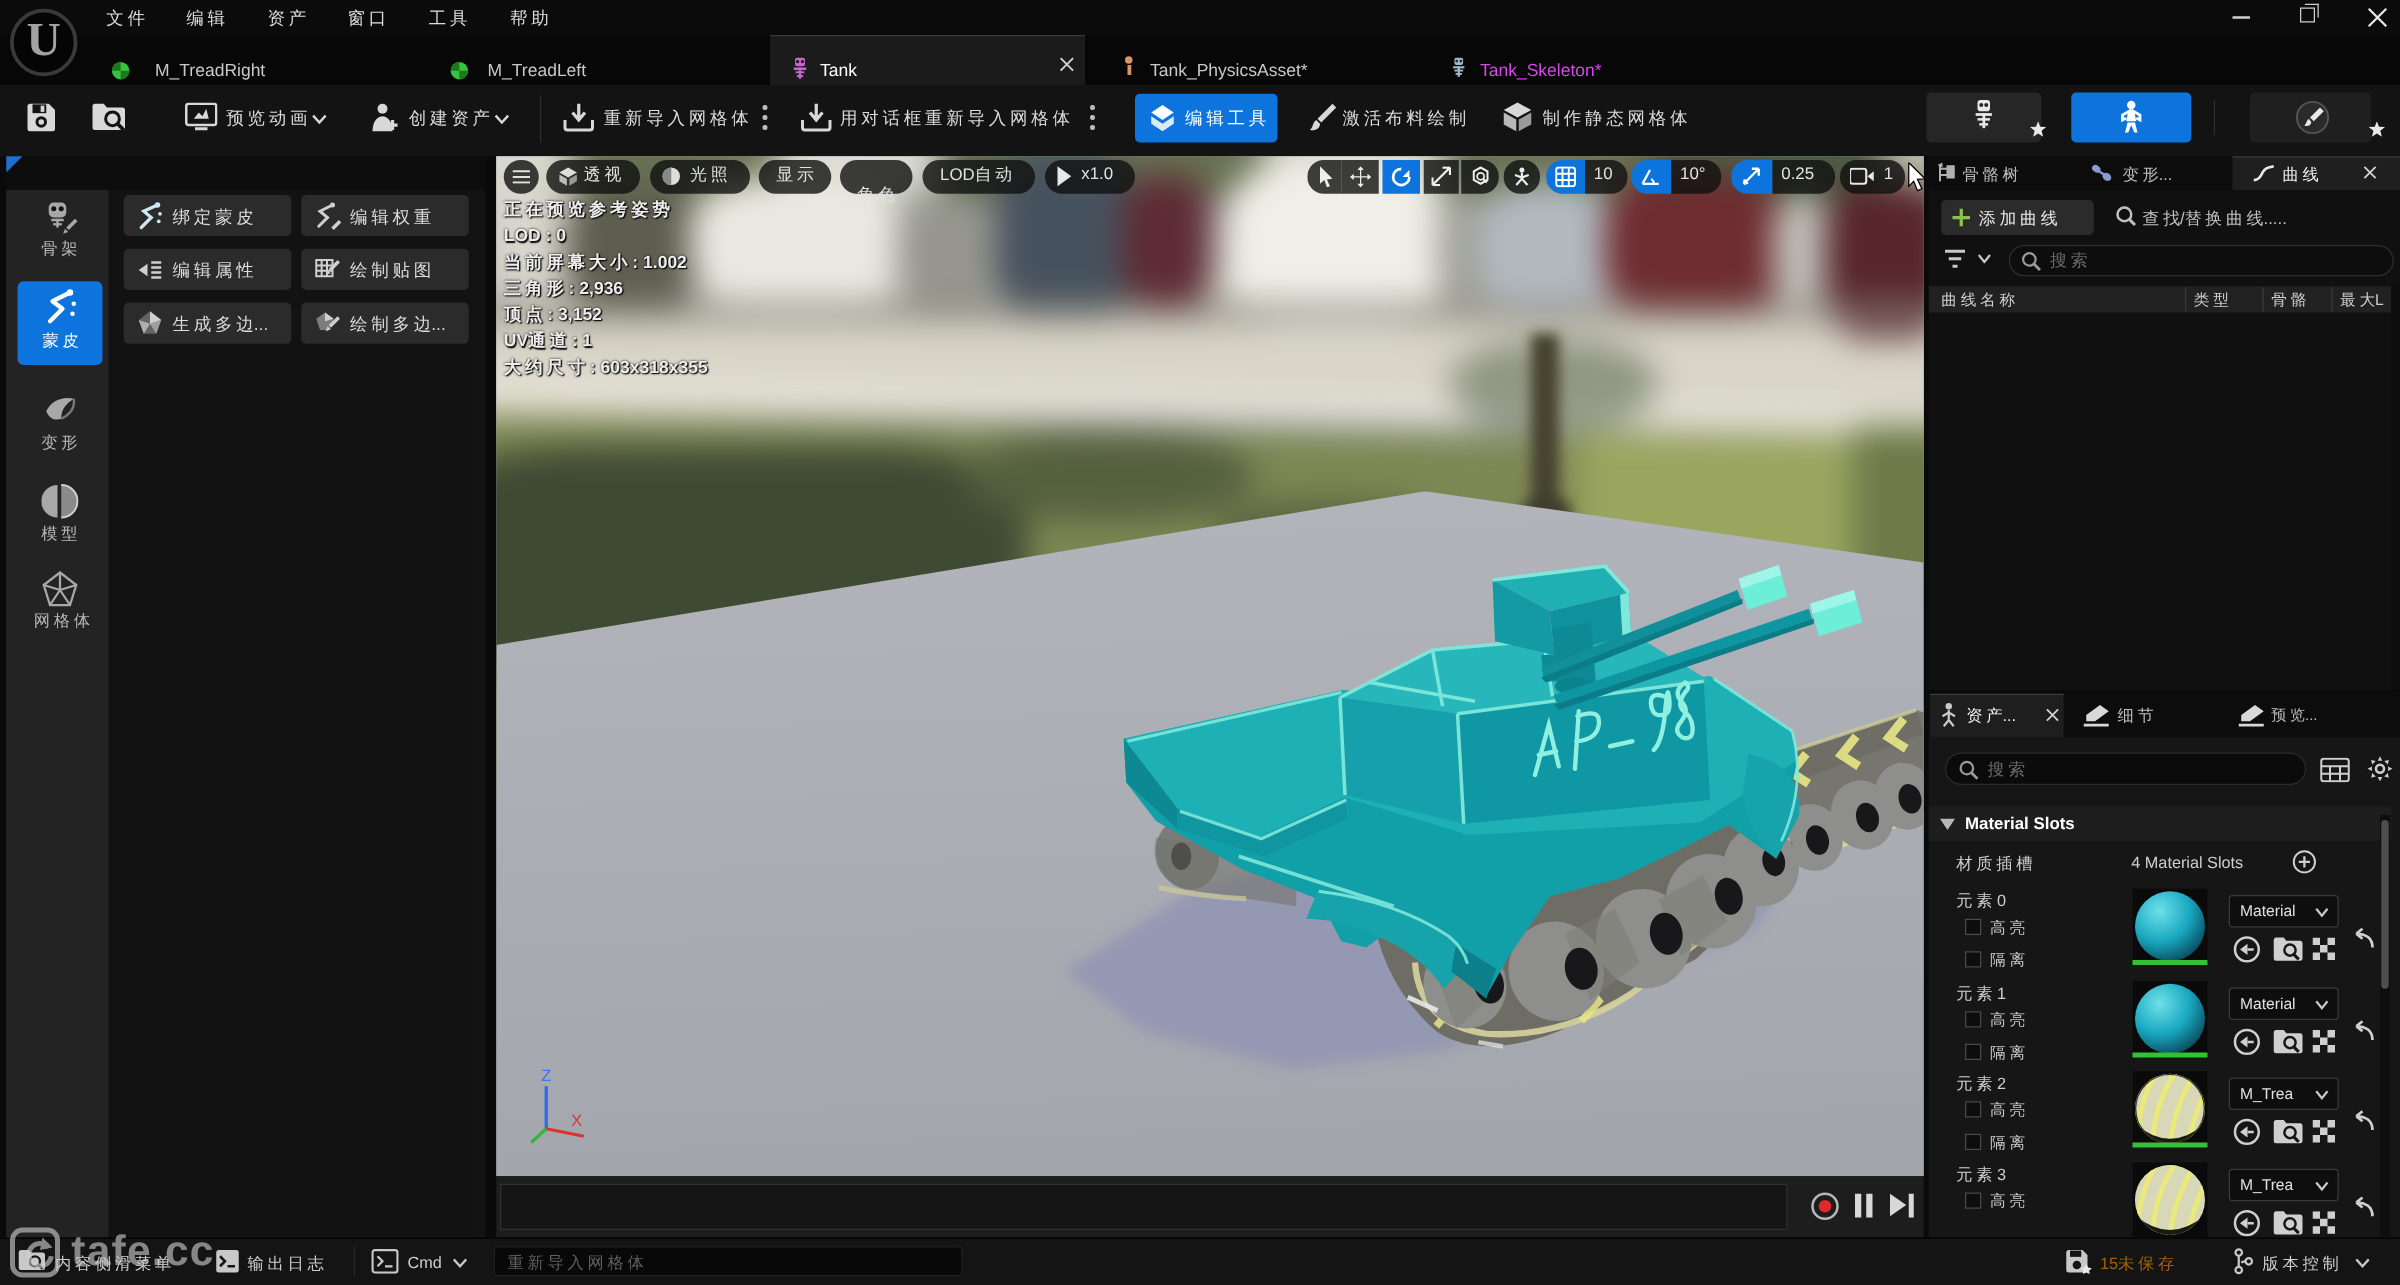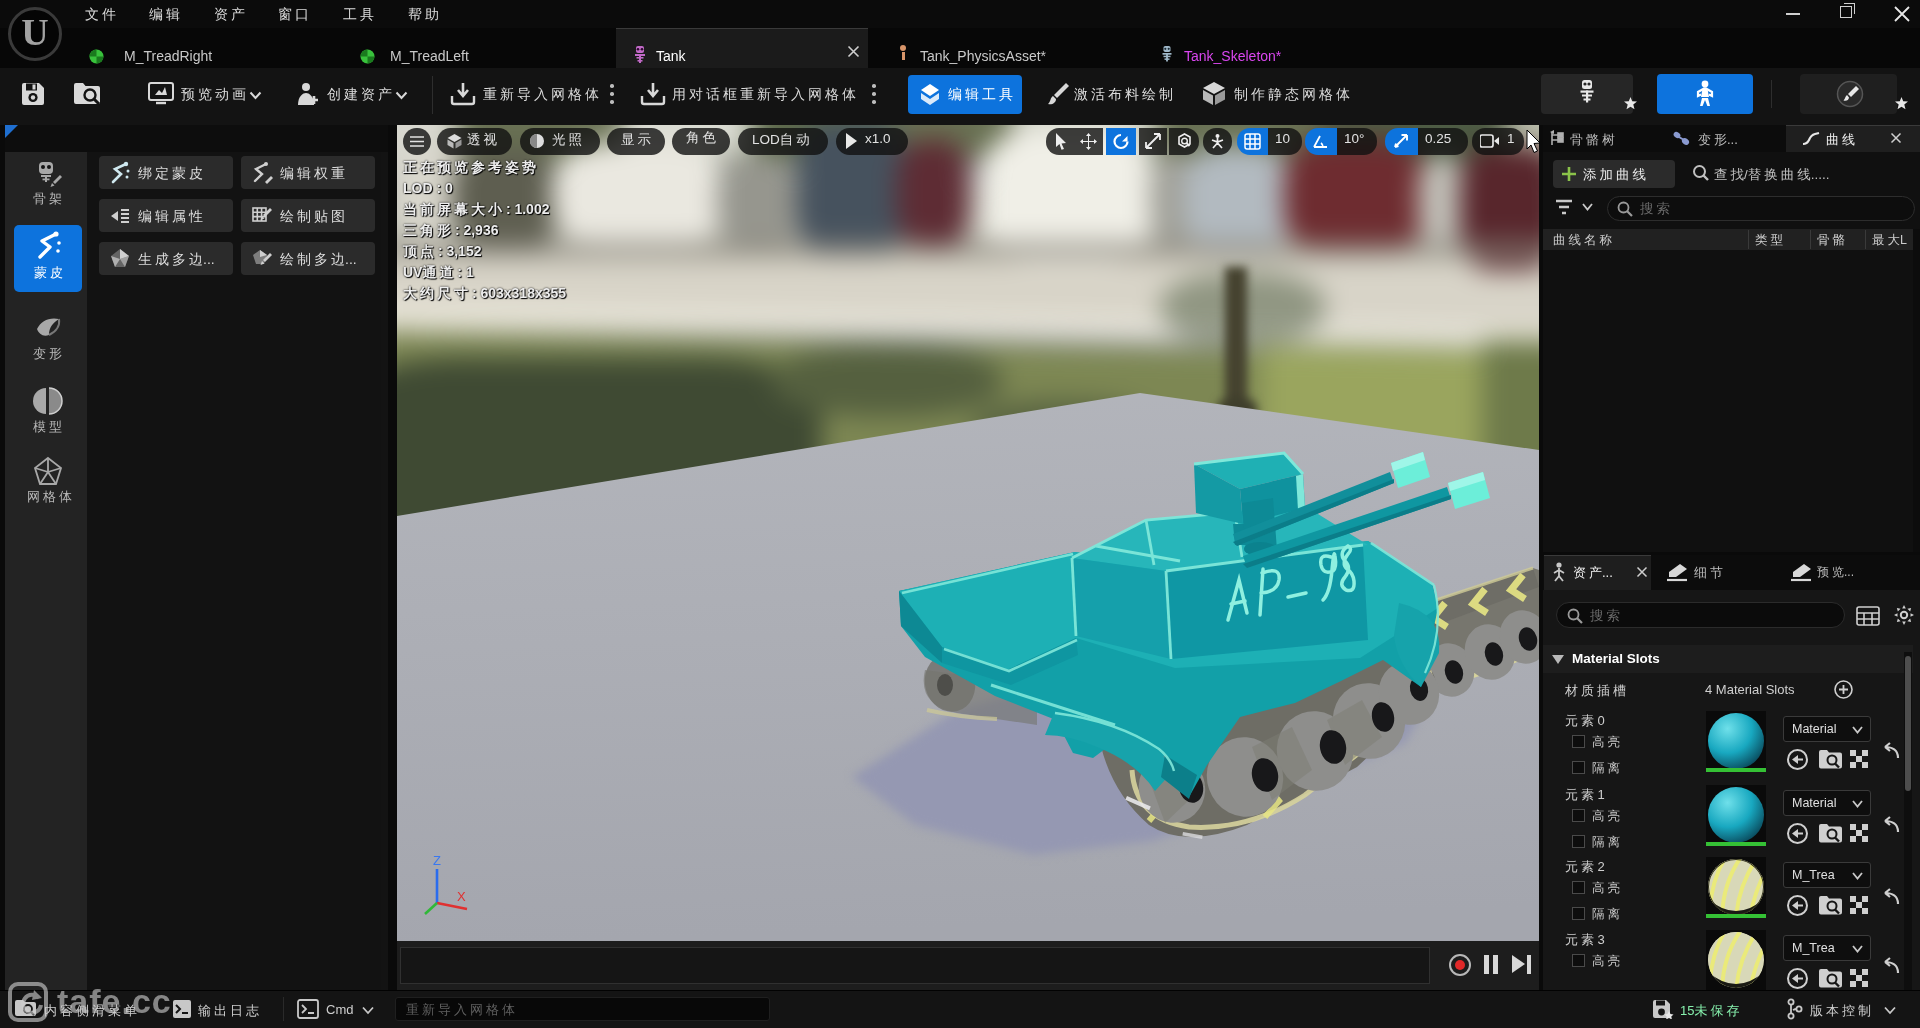--- a/index.html
+++ b/index.html
@@ -495,21 +495,21 @@
     <div class="abs" style="left:70px;top:6px"><span class="cjk">透视</span></div>
     <div class="abs" style="left:123px;top:3px;width:80px;height:27px;background:rgba(16,16,16,.8);border-radius:14px"></div>
     <svg class="abs" style="left:132px;top:8px" width="16" height="16" viewBox="0 0 16 16">
         <circle cx="8" cy="8" r="7" fill="#ddd"></circle>
         <path d="M8 1 A7 7 0 0 0 8 15 Z" fill="#888"></path>
       </svg>
     <div class="abs" style="left:155px;top:6px"><span class="cjk">光照</span></div>
     <div class="abs" style="left:210px;top:3px;width:58px;height:27px;background:rgba(16,16,16,.8);border-radius:14px"></div>
     <div class="abs" style="left:224px;top:6px"><span class="cjk">显示</span></div>
     <div class="abs" style="left:275px;top:3px;width:58px;height:27px;background:rgba(16,16,16,.8);border-radius:14px"></div>
-    <div class="abs" style="left:289px;top:4px"><span class="cjk">角色</span></div>
+    <div class="abs" style="left:289px;top:22px"><span class="cjk">角色</span></div>
     <div class="abs" style="left:341px;top:3px;width:90px;height:27px;background:rgba(16,16,16,.8);border-radius:14px"></div>
     <div class="abs" style="left:355px;top:6px">LOD<span class="cjk">自动</span></div>
     <div class="abs" style="left:439px;top:3px;width:72px;height:27px;background:rgba(16,16,16,.8);border-radius:14px"></div>
     <div class="abs" style="left:449px;top:8px;width:0;height:0;border-left:11px solid #e8e8e8;border-top:8px solid transparent;border-bottom:8px solid transparent"></div>
     <div class="abs" style="left:468px;top:6px">x1.0</div>
 
     <div class="abs" style="left:649px;top:3px;width:27px;height:27px;background:rgba(16,16,16,.8);border-radius:13px 0 0 13px"></div>
     <svg class="abs" style="left:658px;top:8px" width="12" height="17" viewBox="0 0 12 17">
         <path d="M1 0 L11 10 L6.5 10.5 L9 16 L6.5 16.8 L4.5 11 L1 14 Z" fill="#eee"></path>
       </svg>
@@ -895,21 +895,21 @@
     <path d="M1 1.5 L6 7 L11 1.5" stroke="#c8c8c8" stroke-width="1.8" fill="none"></path>
   </svg>
 <div class="abs" style="left:395px;top:997px;width:375px;height:24px;background:#080808;border:1px solid #1f1f1f;border-radius:3px"></div>
 <div class="abs" style="left:406px;top:1001px;color:#5f5f5f;font-size:13px"><span class="cjk">重新导入网格体</span></div>
 <svg class="abs" style="left:1652px;top:999px" width="22" height="20" viewBox="0 0 22 20">
     <path d="M1 3 a2 2 0 0 1 2-2 H14 L18 5 V17 a2 2 0 0 1 -2 2 H3 a2 2 0 0 1 -2-2 Z" fill="#c8c8c8"></path>
     <rect x="4" y="1.5" width="9" height="5" fill="#141414"></rect>
     <circle cx="9.5" cy="13" r="3.4" fill="#141414"></circle>
     <path d="M17 12 l1.5 3 3 .5 -2.2 2 .6 3 -2.9 -1.5 -2.9 1.5 .6 -3 -2.2 -2 3 -.5 Z" fill="#e8e8e8"></path>
   </svg>
-<div class="abs" style="left:1680px;top:1002px;color:#86efac;font-size:13px">15<span class="cjk">未保存</span></div>
+<div class="abs" style="left:1680px;top:1002px;color:#a16207;font-size:13px">15<span class="cjk">未保存</span></div>
 <svg class="abs" style="left:1786px;top:998px" width="18" height="22" viewBox="0 0 18 22">
     <g fill="none" stroke="#c8c8c8" stroke-width="1.8">
       <circle cx="5" cy="4" r="2.6"></circle>
       <circle cx="5" cy="18" r="2.6"></circle>
       <circle cx="13" cy="11" r="2.6"></circle>
       <path d="M5 7 V15 M7 12 Q9 11 10.5 11"></path>
     </g>
   </svg>
 <div class="abs" style="left:1810px;top:1002px;color:#cfcfcf;font-size:13px"><span class="cjk">版本控制</span></div>
 <svg class="abs" style="left:1884px;top:1006px" width="12" height="9" viewBox="0 0 12 9">

